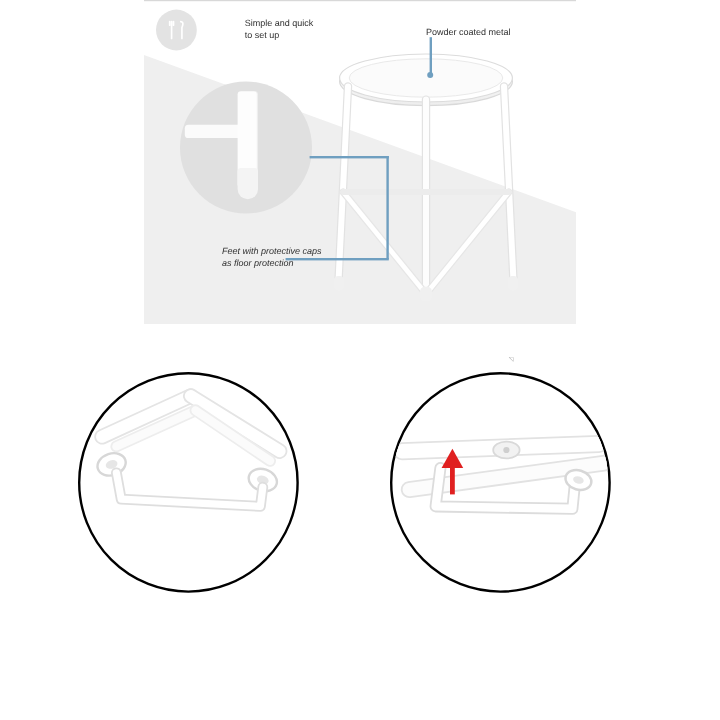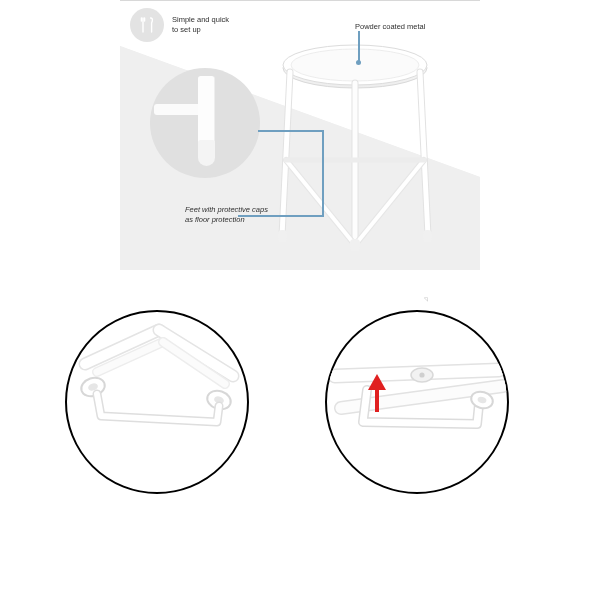--- a/index.html
+++ b/index.html
@@ -57,20 +57,21 @@
     background: #e3e3e3;
     display: flex;
     align-items: center;
     justify-content: center;
   }
   .badge-text {
     font-size: 7.5px;
     color: #2f2f2f;
     line-height: 1.35;
     white-space: pre-line;
+    margin-left: 32px;
   }
 
   
   .lbl {
     position: absolute;
     font-size: 7.5px;
     color: #2f2f2f;
     line-height: 1.35;
     white-space: pre-line;
     padding-left: 37px;

